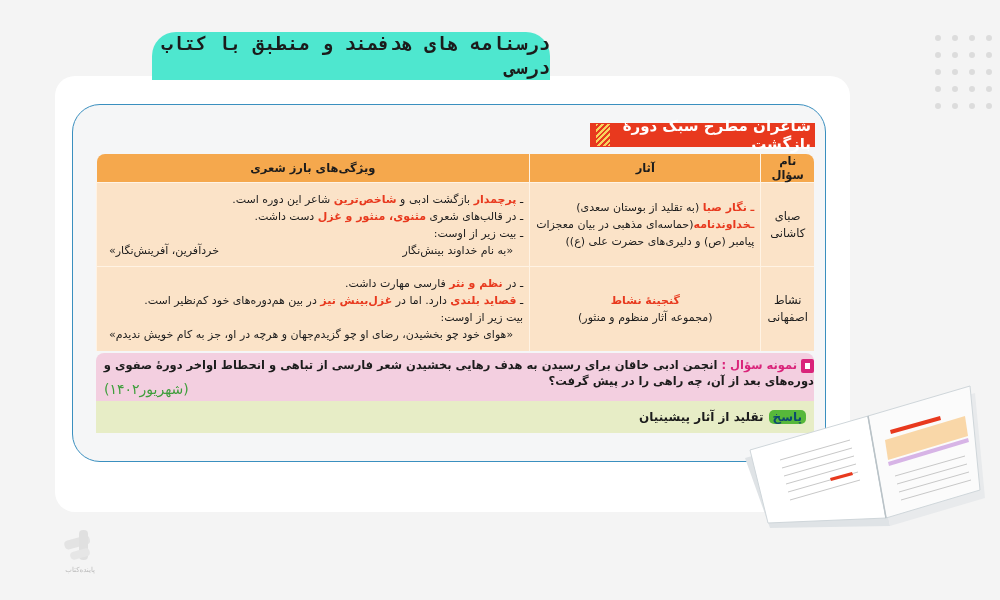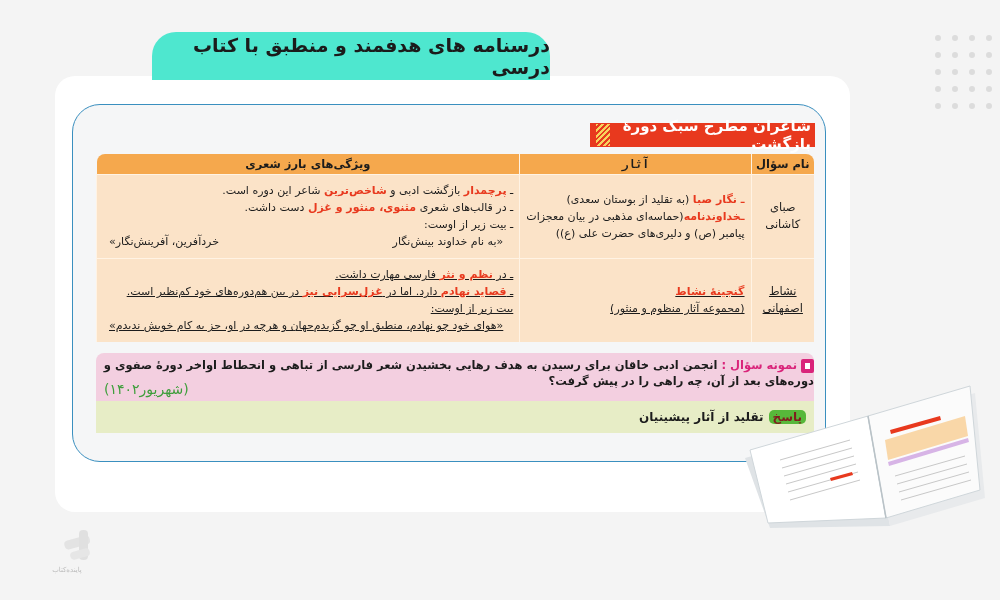--- a/index.html
+++ b/index.html
@@ -14,21 +14,21 @@
     display: grid; grid-template-columns: repeat(4, 6px); gap: 11px 11px;
   }
   .dots span { width: 6px; height: 6px; border-radius: 50%; background: #dcdcdc; display: block; }
 
   .title-pill {
     position: absolute; left: 152px; top: 32px; width: 398px; height: 48px;
     background: #4ee7cf;
     border-radius: 24px 24px 0 0;
     display: flex; align-items: center; justify-content: center;
     direction: rtl;
-    font-size: 19px; font-weight: bold; color: #1b1b1b;
+    font-size: 19px; font-weight: bold; color: #1b1b1b; font-family: Liberation Mono, monospace;
   }
 
   .card {
     position: absolute; left: 55px; top: 76px; width: 795px; height: 436px;
     background: #ffffff; border-radius: 20px;
   }
   .frame {
     position: absolute; left: 72px; top: 104px; width: 754px; height: 358px;
     border: 1.5px solid #3a8fbf; border-radius: 28px;
     background: #f5f6f7;
@@ -48,63 +48,63 @@
     order: 2;
   }
   .section-title .st-text { order: 1; flex: 1; }
 
   table.poets {
     position: absolute; left: 96px; top: 154px; width: 718px;
     border-collapse: collapse; direction: rtl;
     font-size: 11px; color: #1c1c1c;
   }
   table.poets th {
-    background: #f5a84d; height: 20px; font-weight: bold; font-size: 11.5px;
+    background: #f5a84d; height: 28px; font-weight: bold; font-size: 11.5px;
     border-left: 1px solid #fff3e4;
   }
   table.poets th.c-name { width: 80px; border-top-right-radius: 8px; }
-  table.poets th.c-works { width: 215px; font-family: Liberation Mono, monospace; }
+  table.poets th.c-works { width: 215px; }
   table.poets th.c-feat { border-left: none; border-top-left-radius: 8px; }
   table.poets td {
     background: #fbe3c8; vertical-align: middle; padding: 4px 6px;
     border-left: 1px solid #fff3e4; border-top: 1px solid #fff3e4;
     line-height: 17px;
   }
   table.poets tr.r1 td { height: 84px; }
-  table.poets tr.r2 td { height: 84px; text-decoration: underline; }
+  table.poets tr.r2 td { height: 84px; }
   table.poets td.name { text-align: center; font-size: 11.5px; margin-top: 25px; }
   .hl { color: #e8391e; font-weight: bold; }
   .line { display: block; white-space: nowrap; }
   .verse { display: flex; justify-content: space-between; white-space: nowrap; padding-left: 6px; padding-right: 10px; }
-  td.works-c { }
+  td.works-c { text-align: center; }
 
   .q-box {
     position: absolute; left: 96px; top: 353px; width: 718px; height: 48px;
     background: #f3cfe0; border-radius: 8px 8px 0 0; direction: rtl;
     padding: 4px 0; font-size: 11.5px; font-weight: bold; color: #1c1c1c;
     line-height: 16px;
   }
   .q-icon {
     display: inline-block; width: 13px; height: 14px; background: #d9247a; border-radius: 2px;
     vertical-align: middle; margin-left: 4px; position: relative;
   }
   .q-icon::after { content: ""; position: absolute; left: 4px; top: 4px; width: 5px; height: 6px; background: #fff; }
   .q-label { color: #d9247a; }
   .q-date { position: absolute; left: 8px; bottom: 4px; color: #3e9e3b; font-size: 14px; font-weight: normal; }
   .a-box {
     position: absolute; left: 96px; top: 401px; width: 718px; height: 32px;
     background: #e7edc6; direction: rtl; padding: 5px 8px;
     font-size: 12px; font-weight: bold; color: #1c1c1c; display: flex; align-items: center;
   }
   .a-label {
-    background: #57b83a; color: #7f1d1d; border-radius: 5px; padding: 0 4px; margin-left: 5px; font-size: 12px; text-align: center;
+    background: #57b83a; color: #0c4a6e; border-radius: 5px; padding: 0 4px; margin-left: 5px; font-size: 12px; text-align: center;
   }
 
   .logo { position: absolute; left: 52px; top: 520px; width: 80px; height: 55px; }
-  .logo-text { position: absolute; left: 47px; top: 566px; font-size: 7px; color: #bbb; direction: rtl; width: 40px; text-align: center; }
+  .logo-text { position: absolute; left: 55px; top: 566px; font-size: 7px; color: #bbb; direction: rtl; width: 40px; text-align: right; }
 
   .book { position: absolute; left: 740px; top: 378px; width: 245px; height: 152px; }
 </style>
 </head>
 <body>
 
 <div class="dots">
   <span></span>
     <span></span>
     <span></span>
@@ -167,24 +167,24 @@
       </td>
     </tr>
     <tr class="r2">
       <td class="name">نشاط اصفهانی</td>
       <td class="works-c">
         <span class="line hl">گنجینهٔ نشاط</span>
         <span class="line">(مجموعه آثار منظوم و منثور)</span>
       </td>
       <td>
         <span class="line"><span>ـ در </span><span class="hl">نظم و نثر</span><span> فارسی مهارت داشت.</span></span>
-        <span class="line"><span>ـ </span><span class="hl">قصاید نهادم</span><span> دارد. اما در </span><span class="hl">غزل‌سرایی نیز</span><span> در بین هم‌دوره‌های خود کم‌نظیر است.</span></span>
+        <span class="line"><span>ـ </span><span class="hl">قصاید بلندی</span><span> دارد. اما در </span><span class="hl">غزل‌بینش نیز</span><span> در بین هم‌دوره‌های خود کم‌نظیر است.</span></span>
         <span class="line">بیت زیر از اوست:</span>
         <span class="verse">
-            <span>«هوای خود چو نهادم، منطبق او چو گزیدم</span>
+            <span>«هوای خود چو بخشیدن، رضای او چو گزیدم</span>
             <span>جهان و هرچه در او، جز به کام خویش ندیدم»</span>
           </span>
       </td>
     </tr>
   </tbody>
 </table>
 
 <div class="q-box">
   <span class="q-icon"></span><span class="q-label">نمونه سؤال :</span><span> انجمن ادبی خاقان برای رسیدن به هدف رهایی بخشیدن شعر فارسی از تباهی و انحطاط اواخر دورهٔ صفوی و دوره‌های بعد از آن، چه راهی را در پیش گرفت؟</span>
   <span class="q-date">(شهریور۱۴۰۲)</span>

